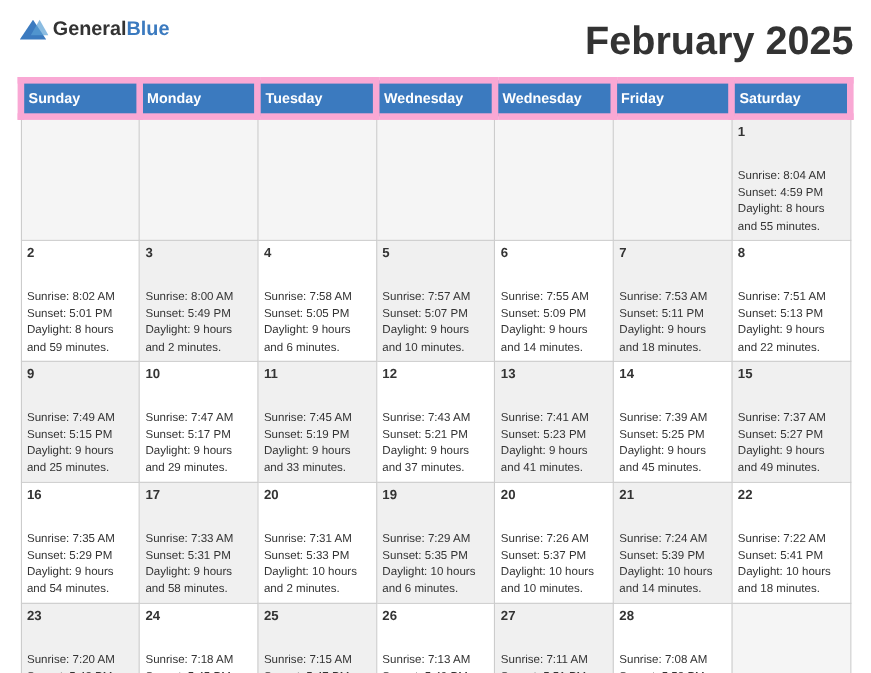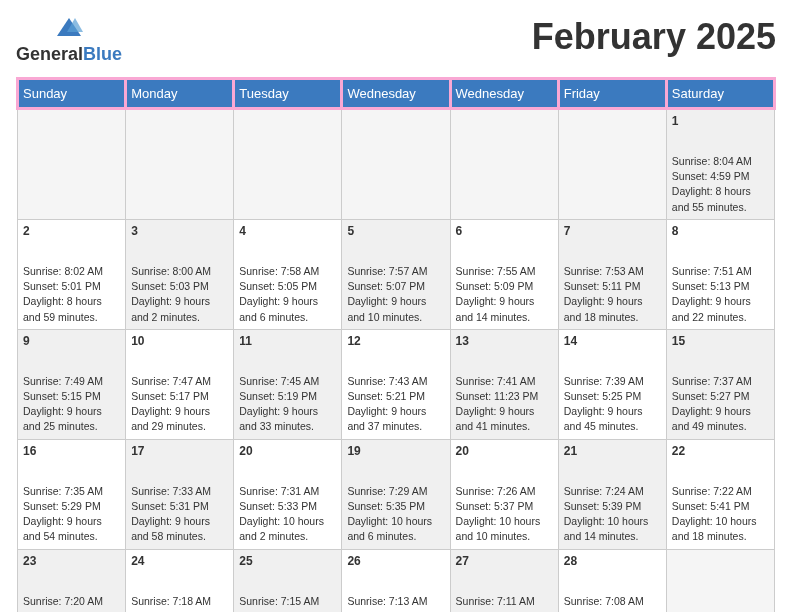--- a/index.html
+++ b/index.html
@@ -11,23 +11,21 @@
       padding: 16px;
     }
     .header-area {
       display: flex;
       justify-content: space-between;
       align-items: flex-start;
       margin-bottom: 12px;
     }
     .logo {
       display: flex;
-      align-items: center;
       gap: 4px;
-      flex-direction: column;
     }
     .logo-text-general {
       font-size: 18px;
       font-weight: bold;
       color: #333;
     }
     .logo-text-blue {
       font-size: 18px;
       font-weight: bold;
       color: #3b7abf;
@@ -50,24 +48,24 @@
     }
     table {
       width: 100%;
       border-collapse: collapse;
       table-layout: fixed;
     }
     th {
       background-color: #3b7abf;
       color: white;
       font-size: 13px;
-      font-weight: normal;
+      font-weight: bold;
       padding: 6px 4px;
       text-align: left;
-      border: 3px solid #f9a8d4;
+      border: 6px solid #f9a8d4;
     }
     td {
       border: 1px solid #ccc;
       vertical-align: top;
       padding: 4px 5px;
       font-size: 10.5px;
       color: #333;
       height: 88px;
       background: #fff;
     }
@@ -137,21 +135,21 @@
       <tr>
         <td>
           <span class="day-number">2</span>
           <div class="day-info">Sunrise: 8:02 AM
 Sunset: 5:01 PM
 Daylight: 8 hours and 59 minutes.</div>
         </td>
         <td class="shaded">
           <span class="day-number">3</span>
           <div class="day-info">Sunrise: 8:00 AM
-Sunset: 5:03 PM
+Sunset: 5:49 PM
 Daylight: 9 hours and 2 minutes.</div>
         </td>
         <td>
           <span class="day-number">4</span>
           <div class="day-info">Sunrise: 7:58 AM
 Sunset: 5:05 PM
 Daylight: 9 hours and 6 minutes.</div>
         </td>
         <td class="shaded">
           <span class="day-number">5</span>
@@ -199,21 +197,21 @@
         </td>
         <td>
           <span class="day-number">12</span>
           <div class="day-info">Sunrise: 7:43 AM
 Sunset: 5:21 PM
 Daylight: 9 hours and 37 minutes.</div>
         </td>
         <td class="shaded">
           <span class="day-number">13</span>
           <div class="day-info">Sunrise: 7:41 AM
-Sunset: 11:23 PM
+Sunset: 5:23 PM
 Daylight: 9 hours and 41 minutes.</div>
         </td>
         <td>
           <span class="day-number">14</span>
           <div class="day-info">Sunrise: 7:39 AM
 Sunset: 5:25 PM
 Daylight: 9 hours and 45 minutes.</div>
         </td>
         <td class="shaded">
           <span class="day-number">15</span>

